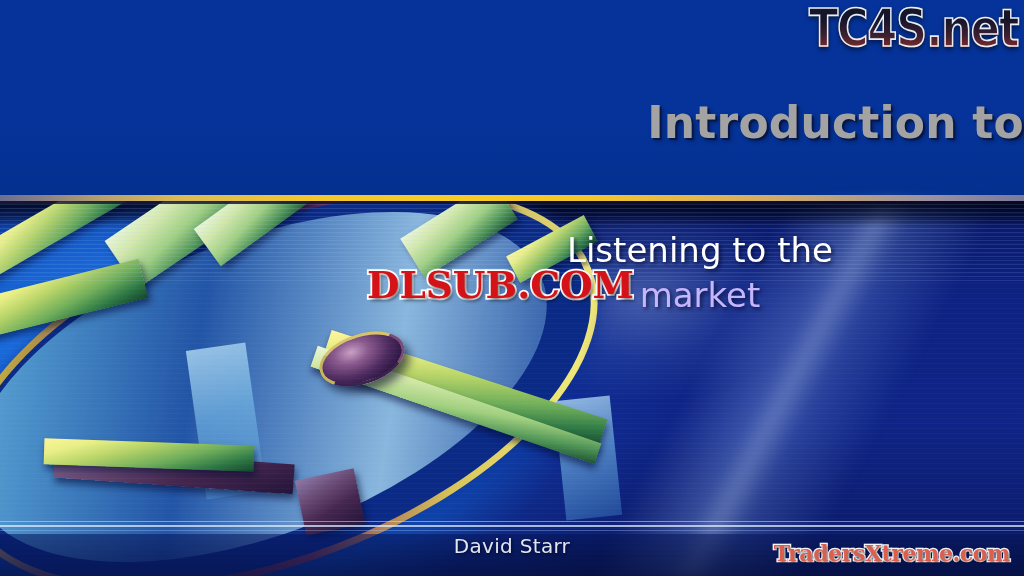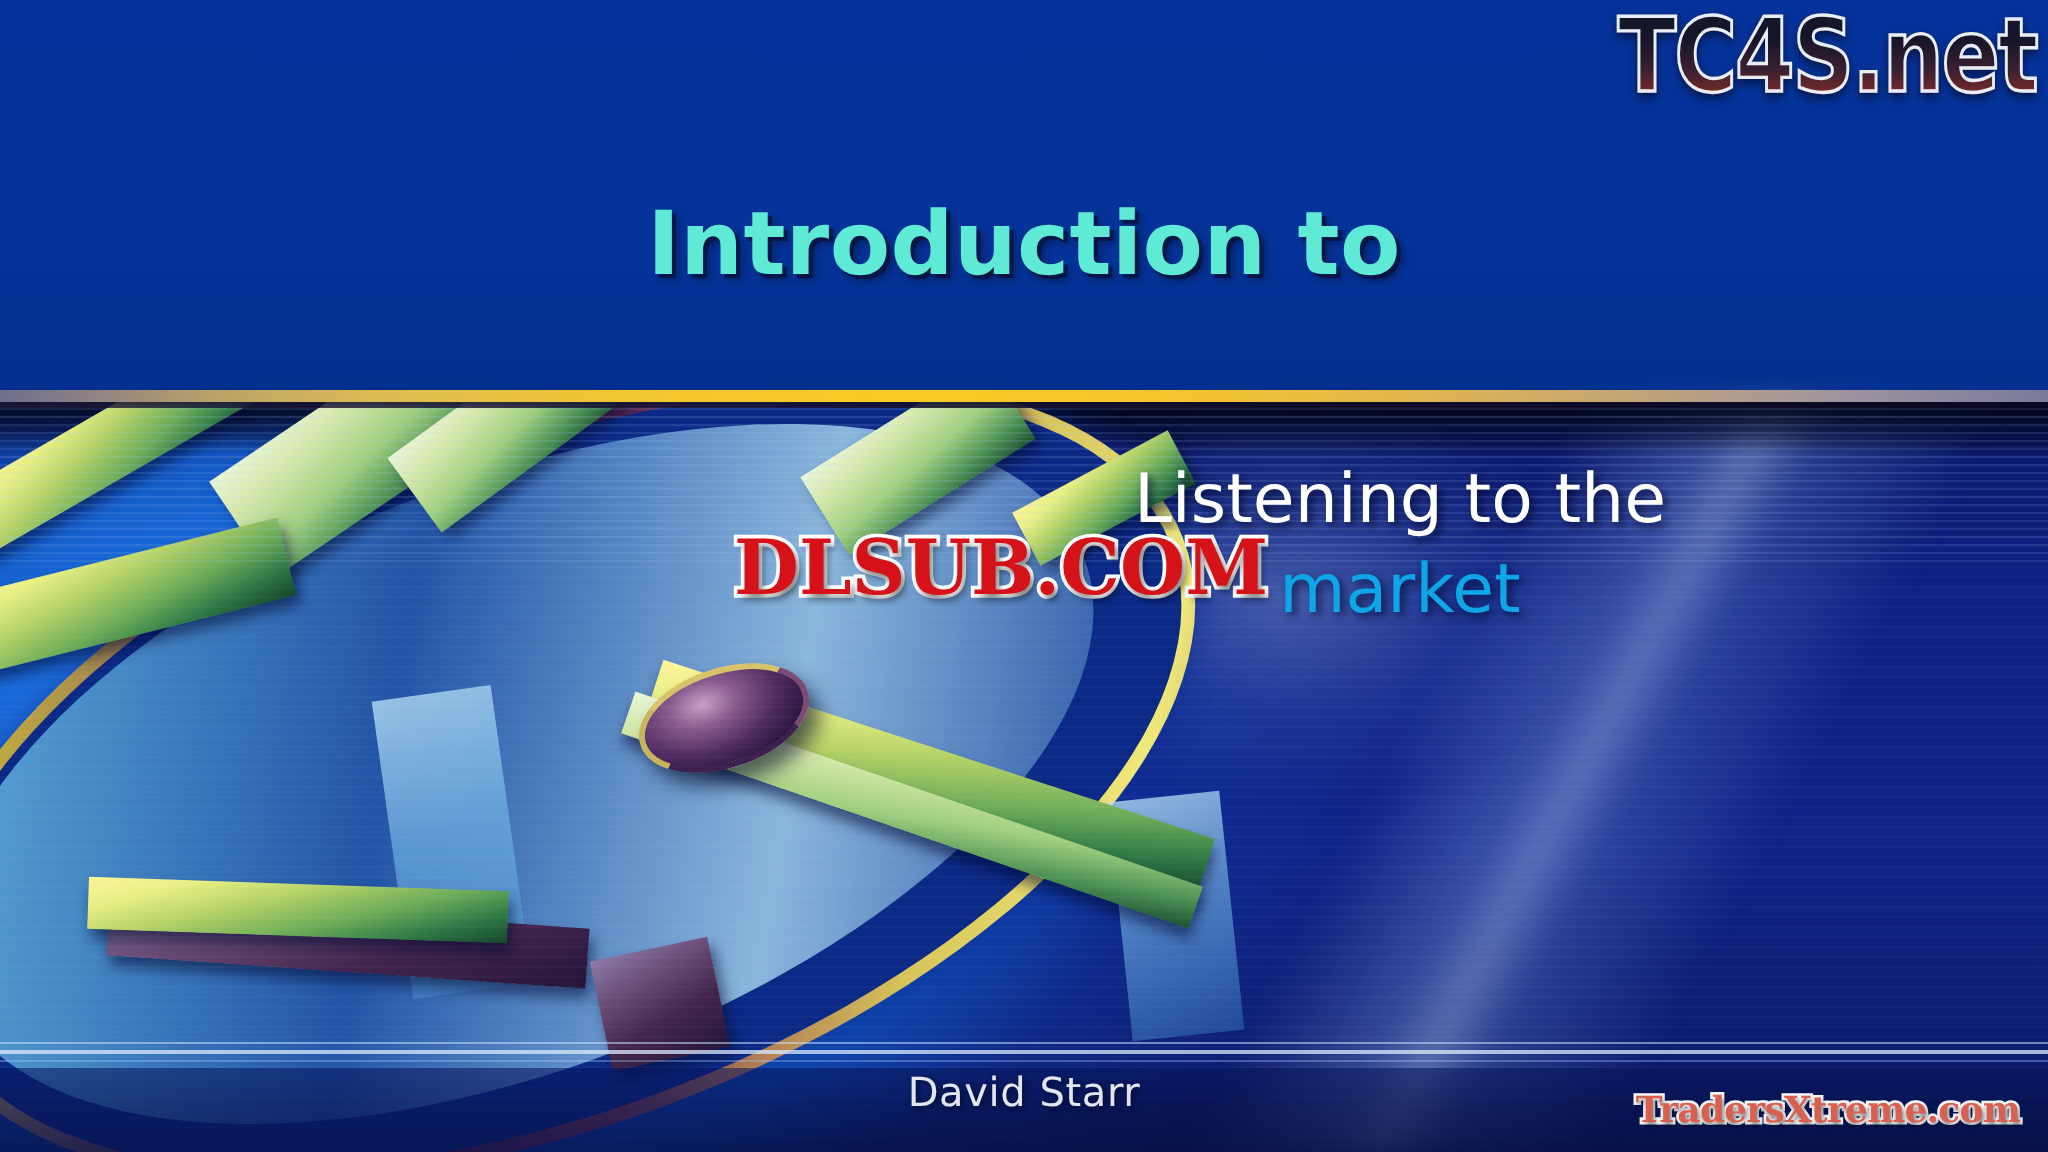--- a/index.html
+++ b/index.html
@@ -190,41 +190,41 @@
     left: 0; top: 534px;
     width: 1024px; height: 42px;
     background: linear-gradient(180deg, rgba(6,22,92,.55) 0%, rgba(5,16,70,.75) 100%);
   }
 
   
   .title {
     position: absolute;
     left: 0; top: 96px;
     width: 1024px;
-    text-align: center;
+    text-align: right;
     font-size: 44px;
     font-weight: bold;
     line-height: 1.23;
-    color: #5eead4;
+    color: #a3a3a3;
     letter-spacing: .2px;
     text-shadow: 2px 2px 0 rgba(10,18,60,.75), 3px 3px 4px rgba(0,0,0,.35);
   }
 
   .subtitle {
     position: absolute;
     left: 500px; top: 228px;
     width: 400px;
     text-align: center;
     font-size: 34px;
     font-weight: normal;
     line-height: 1.33;
     color: #ffffff;
     text-shadow: 2px 2px 4px rgba(0,6,40,.75);
   }
-  .subtitle .hl { color: #0ea5e9; }
+  .subtitle .hl { color: #c4b5fd; }
 
   .author {
     position: absolute;
     left: 372px; top: 534px;
     width: 280px;
     text-align: center;
     font-size: 20px;
     color: #e2e6ef;
     text-shadow: 1px 1px 3px rgba(0,5,35,.8);
     letter-spacing: .3px;
@@ -260,21 +260,21 @@
     -webkit-text-stroke: 3.5px #ffffff;
     paint-order: stroke fill;
     text-shadow: 2px 3px 3px rgba(0,0,0,.45);
     transform: scaleY(1.06) scaleX(1.04);
     transform-origin: left top;
   }
 
   .wm-traders {
     position: absolute;
     right: 14px; bottom: 10px;
-    font-size: 18px;
+    font-size: 22px;
     font-weight: bold;
     font-family: "DejaVu Serif", "Liberation Serif", serif;
     color: #d9604f;
     -webkit-text-stroke: 2.6px #f4f6fa;
     paint-order: stroke fill;
     text-shadow: 1px 2px 2px rgba(0,0,0,.45);
     letter-spacing: -.4px;
   }
 </style>
 </head>

